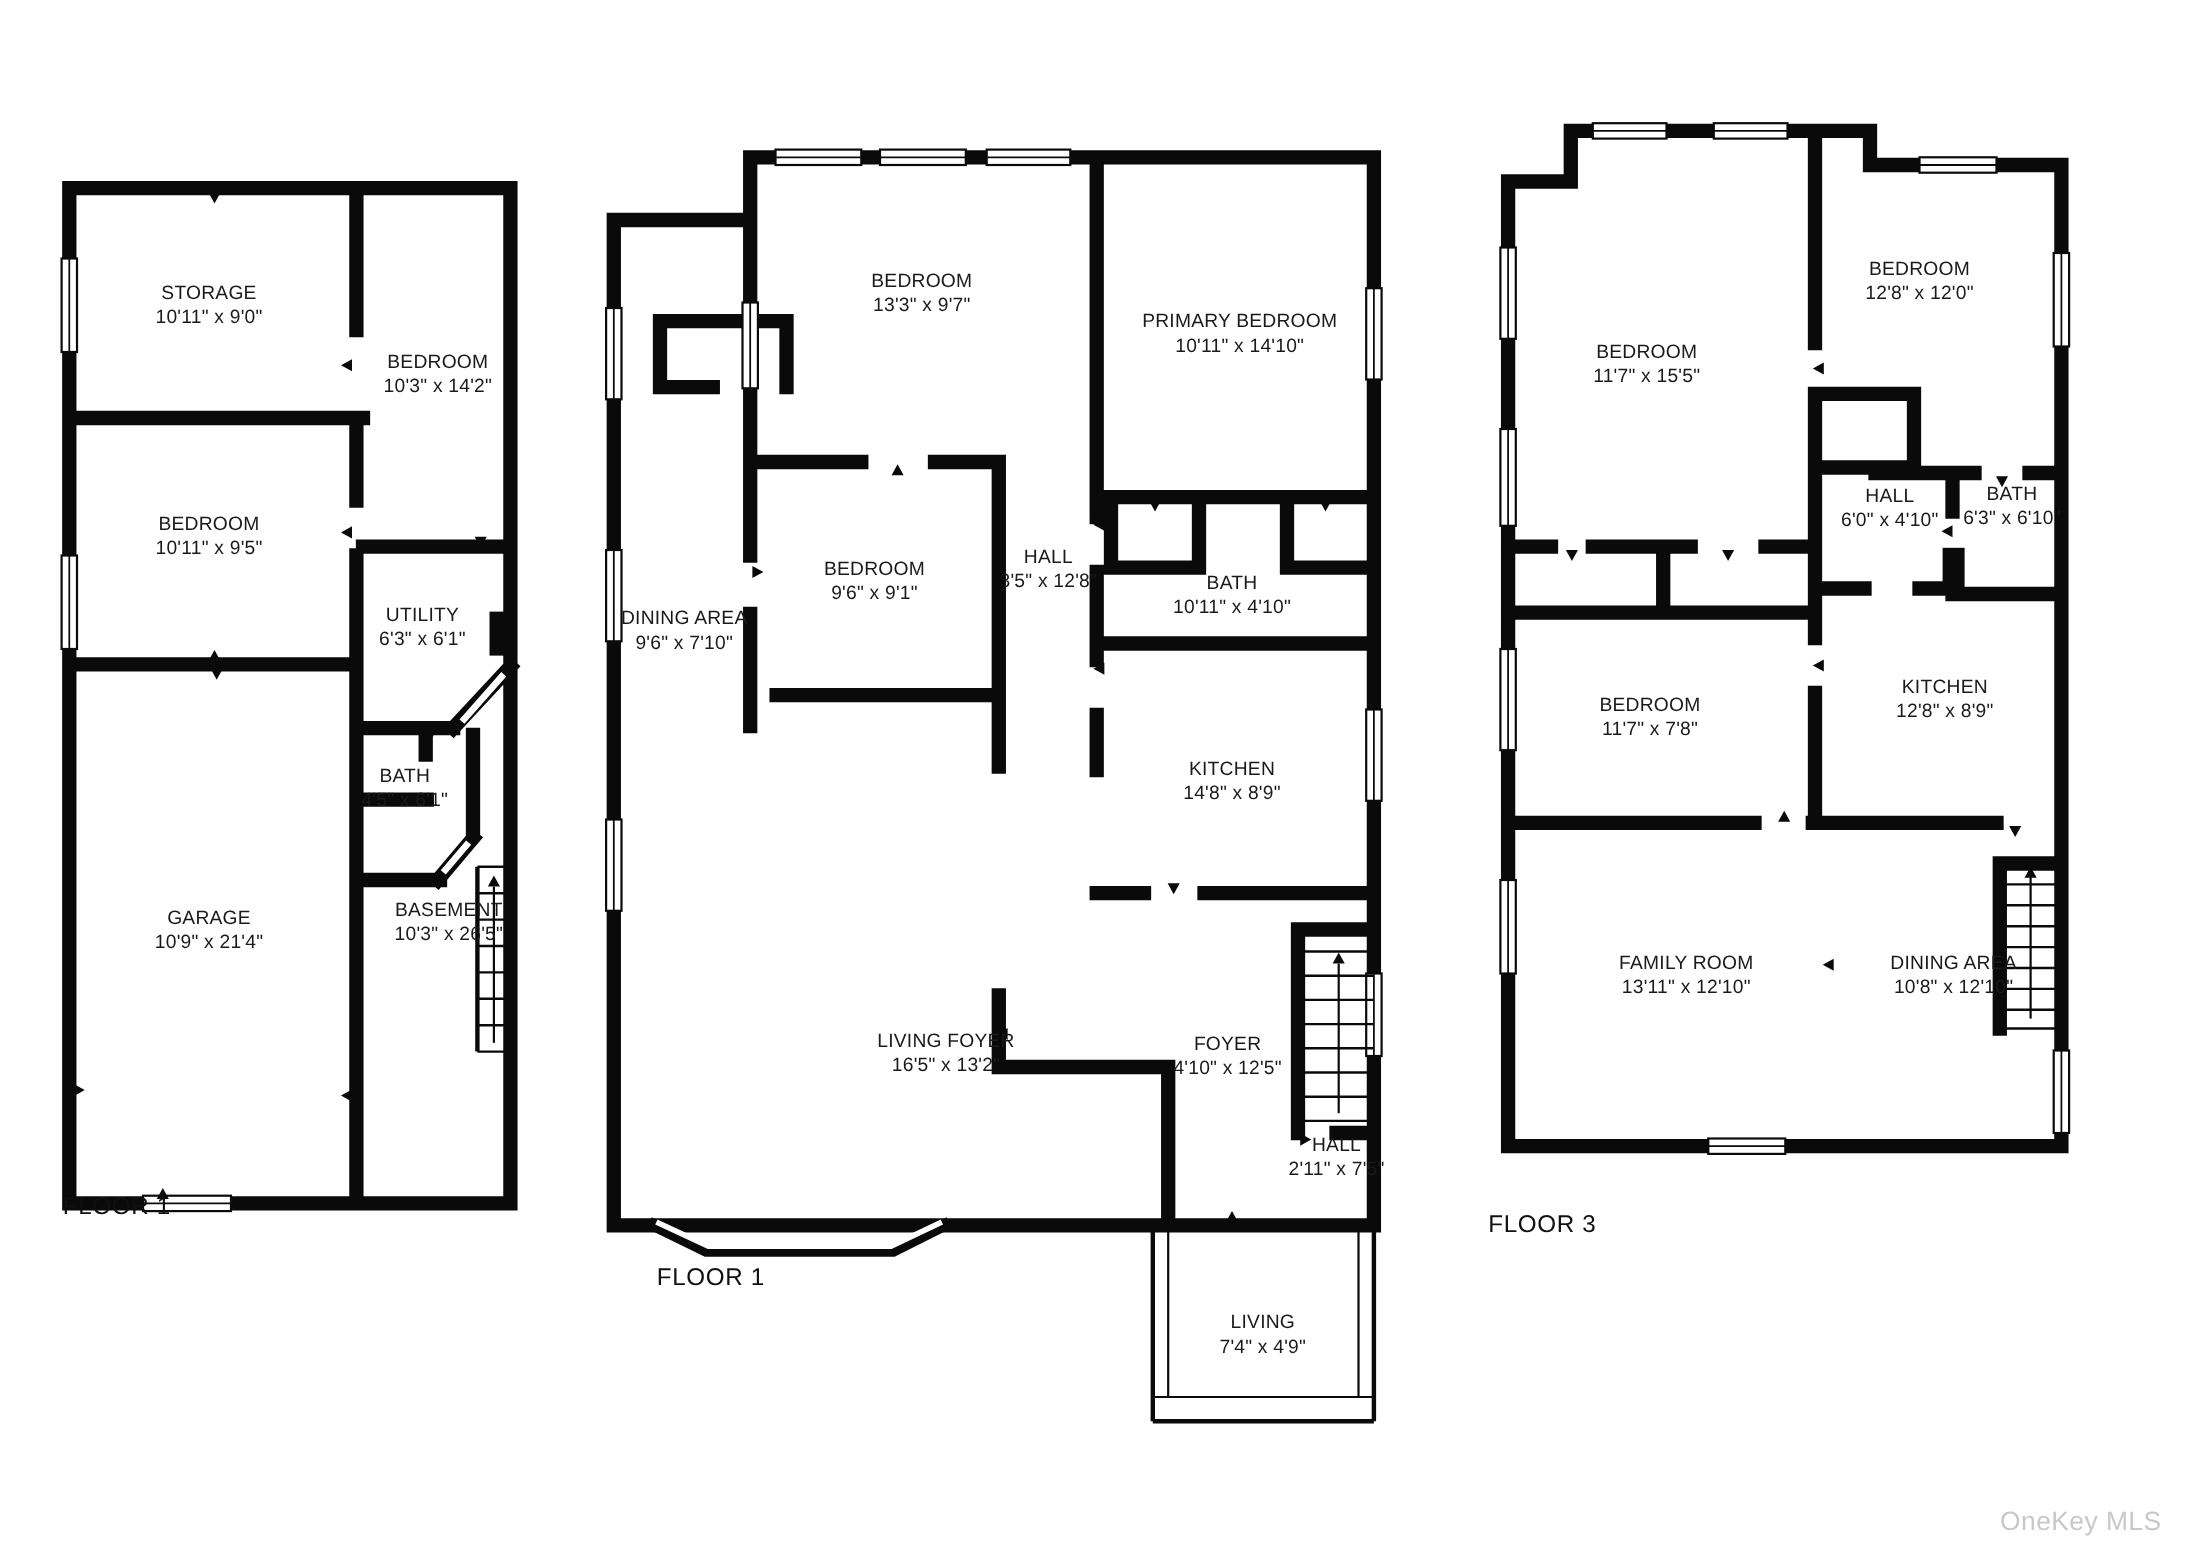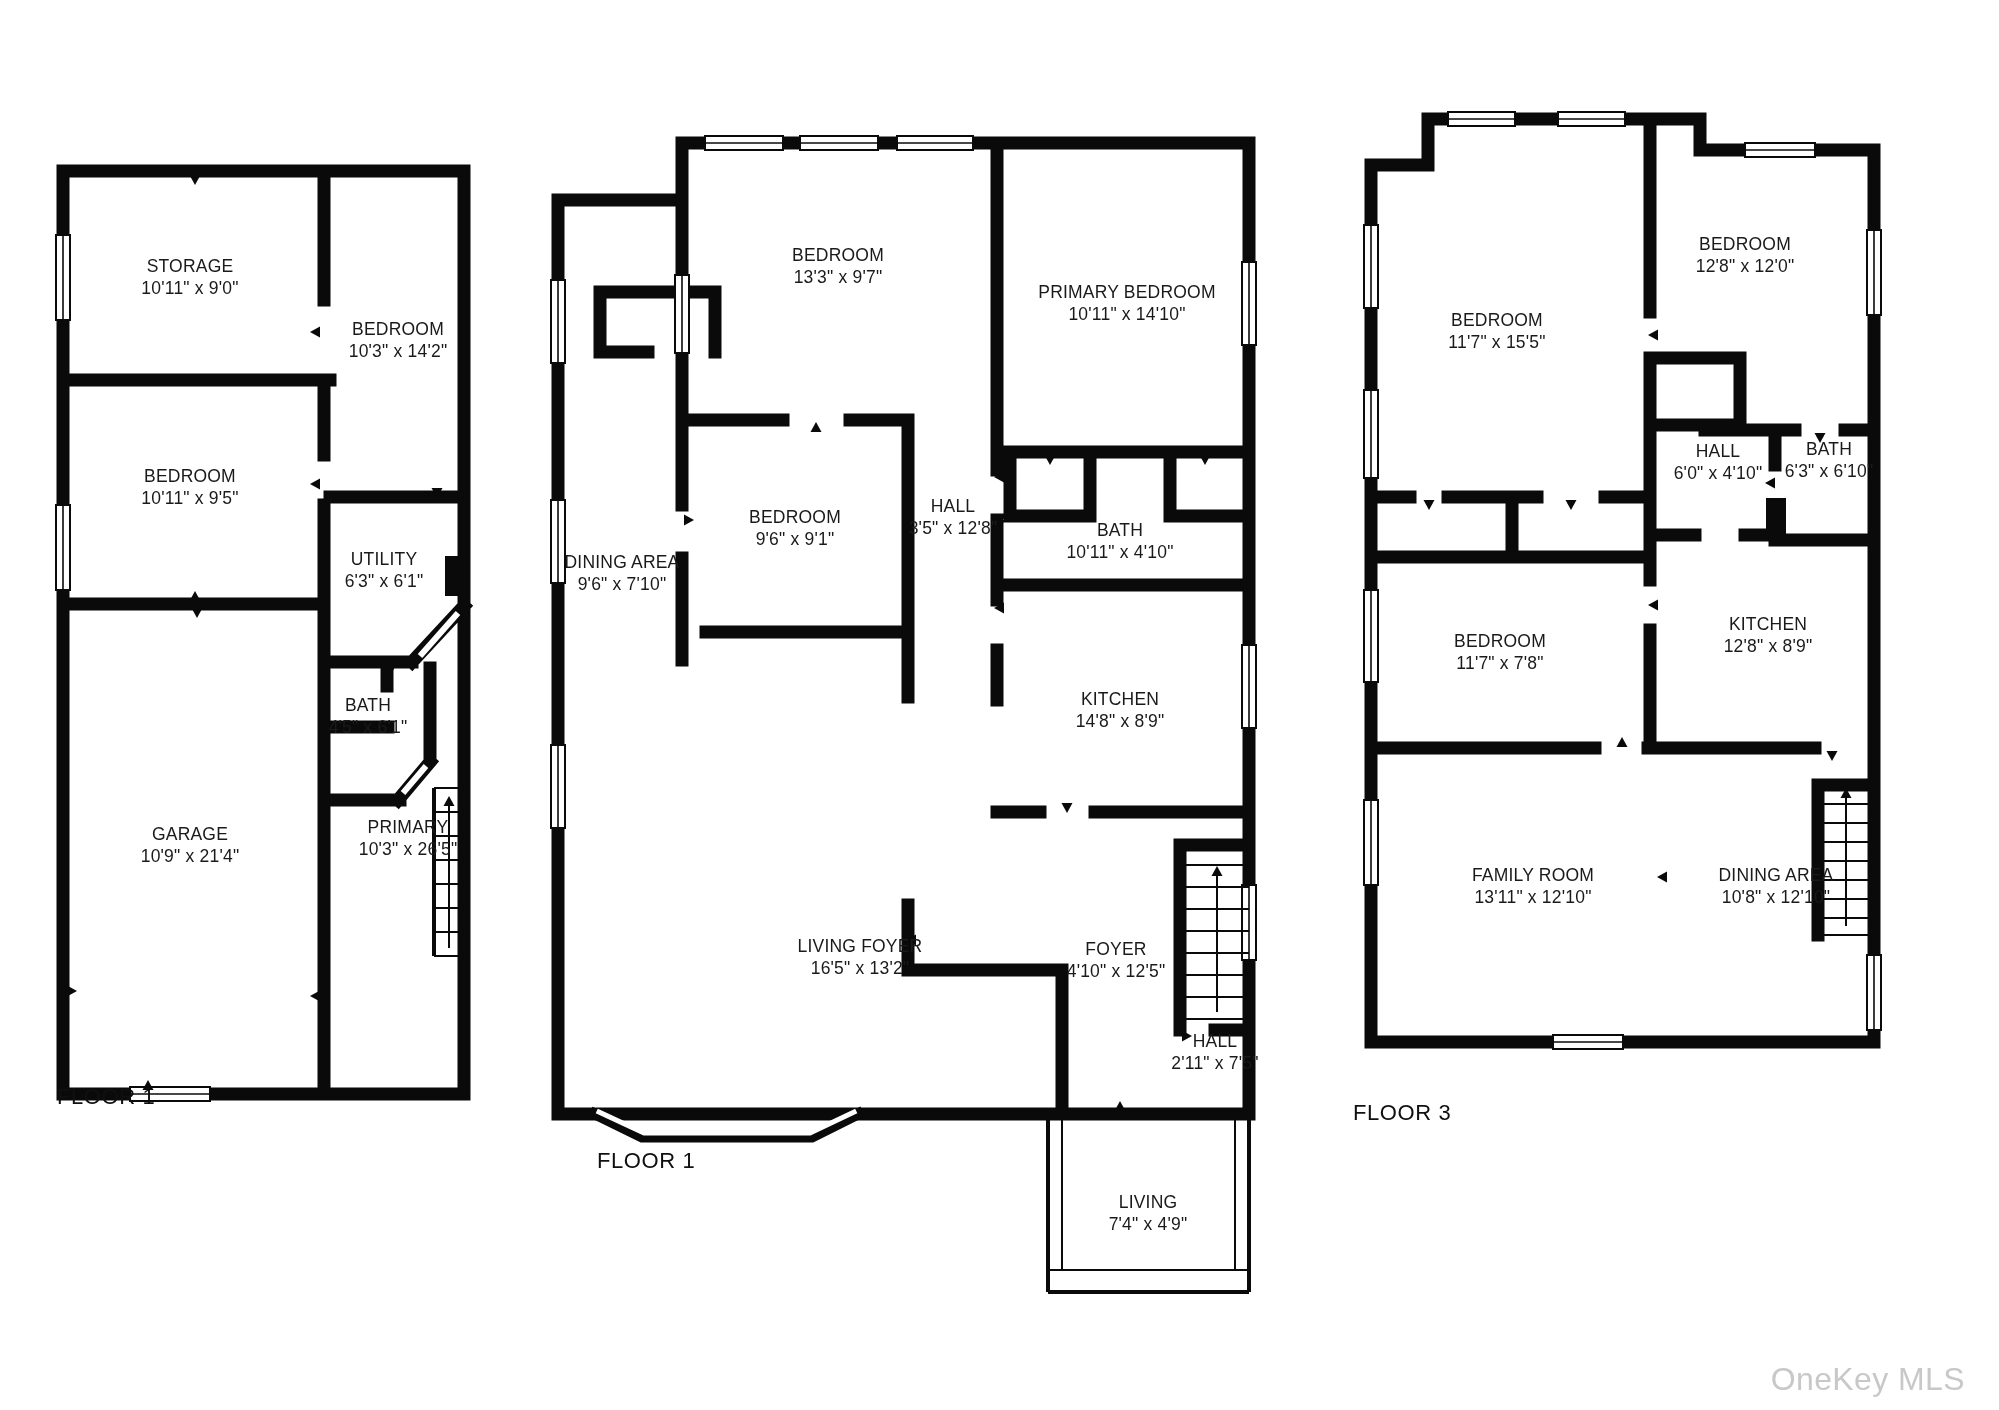--- a/index.html
+++ b/index.html
@@ -19,21 +19,21 @@
   .win-mid{stroke:#0a0a0a;stroke-width:1.6;}
   .blk{fill:#0a0a0a;}
   .room-label{
     position:absolute;transform:translate(-50%,-50%);text-align:center;
     color:#1a1a1a;font-size:17.5px;line-height:1.28;white-space:nowrap;letter-spacing:.2px;
   }
   .floor-title{
     position:absolute;font-size:22px;color:#101010;letter-spacing:.6px;font-weight:500;
   }
   .watermark{
-    position:absolute;right:34px;bottom:12px;font-size:32px;color:#c8c8c8;letter-spacing:.4px;
+    position:absolute;right:34px;bottom:12px;font-size:24px;color:#c8c8c8;letter-spacing:.4px;
   }
 </style>
 </head>
 <body>
 
 <div class="canvas">
 
   <svg class="plan-svg" width="1999" height="1410" viewBox="0 0 1999 1410">
     <defs>
       <path id="tick" d="M-5.5 -4 L5.5 -4 L0 6 Z" fill="#0a0a0a"></path>
@@ -215,21 +215,21 @@
   </div>
   <div class="room-label" style="left:368px;top:716px">
     <div>BATH</div>
     <div>4'5" x 6'1"</div>
   </div>
   <div class="room-label" style="left:190px;top:845px">
     <div>GARAGE</div>
     <div>10'9" x 21'4"</div>
   </div>
   <div class="room-label" style="left:408px;top:838px">
-    <div>PRIMARY</div>
+    <div>BASEMENT</div>
     <div>10'3" x 26'5"</div>
   </div>
 
   <div class="room-label" style="left:838px;top:266px">
     <div>BEDROOM</div>
     <div>13'3" x 9'7"</div>
   </div>
   <div class="room-label" style="left:1127px;top:303px">
     <div>PRIMARY BEDROOM</div>
     <div>10'11" x 14'10"</div>

